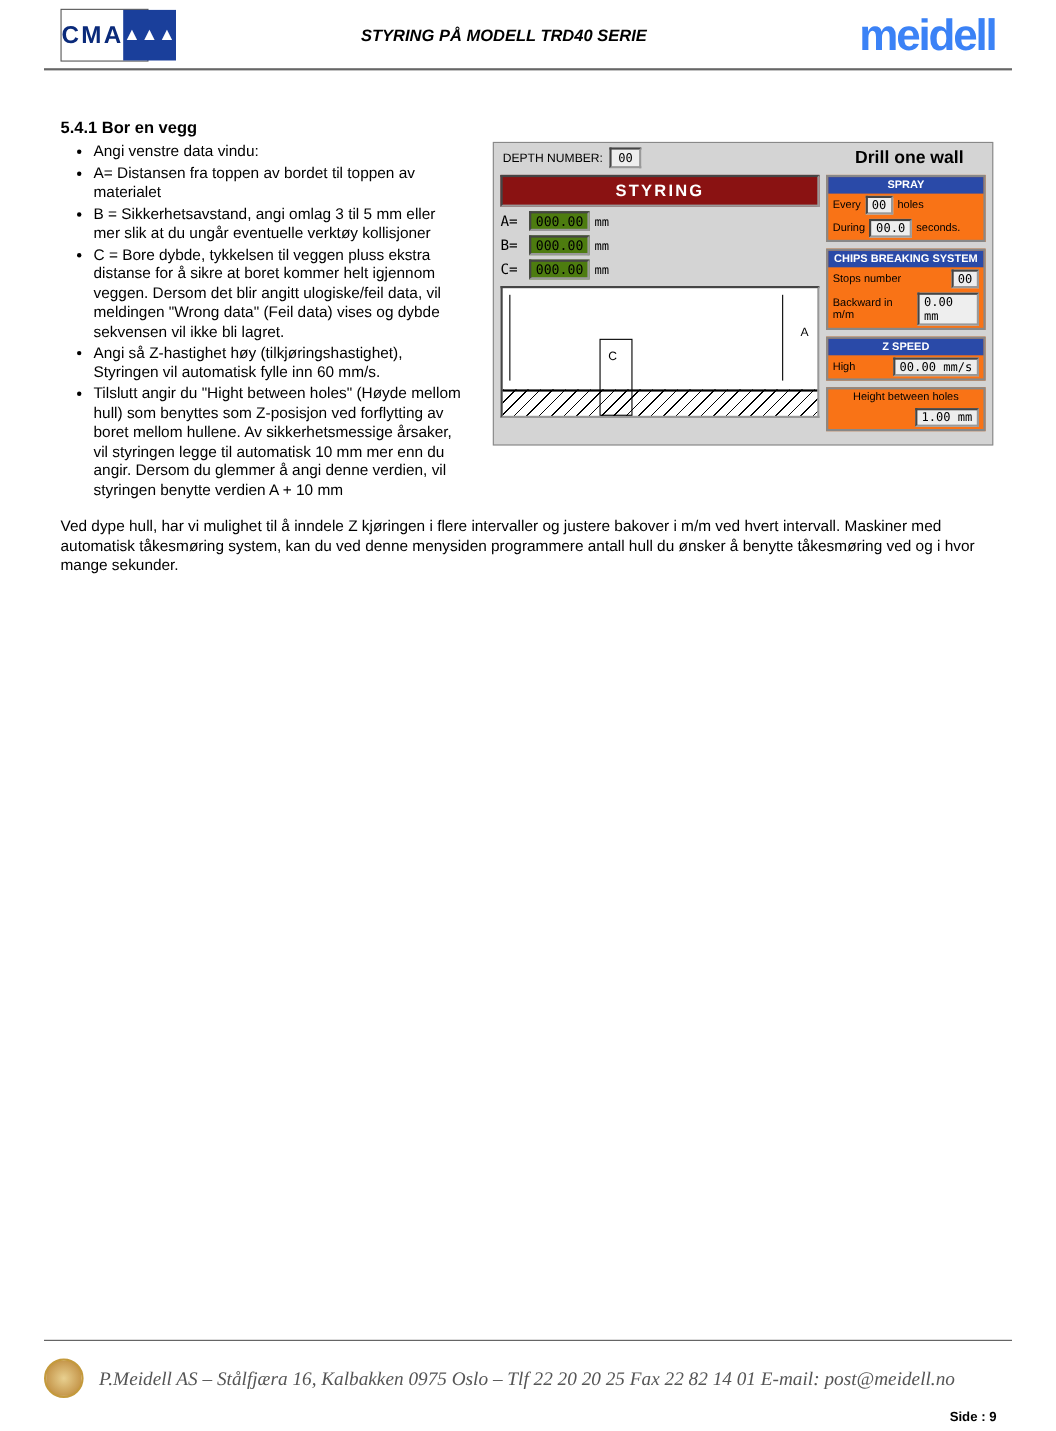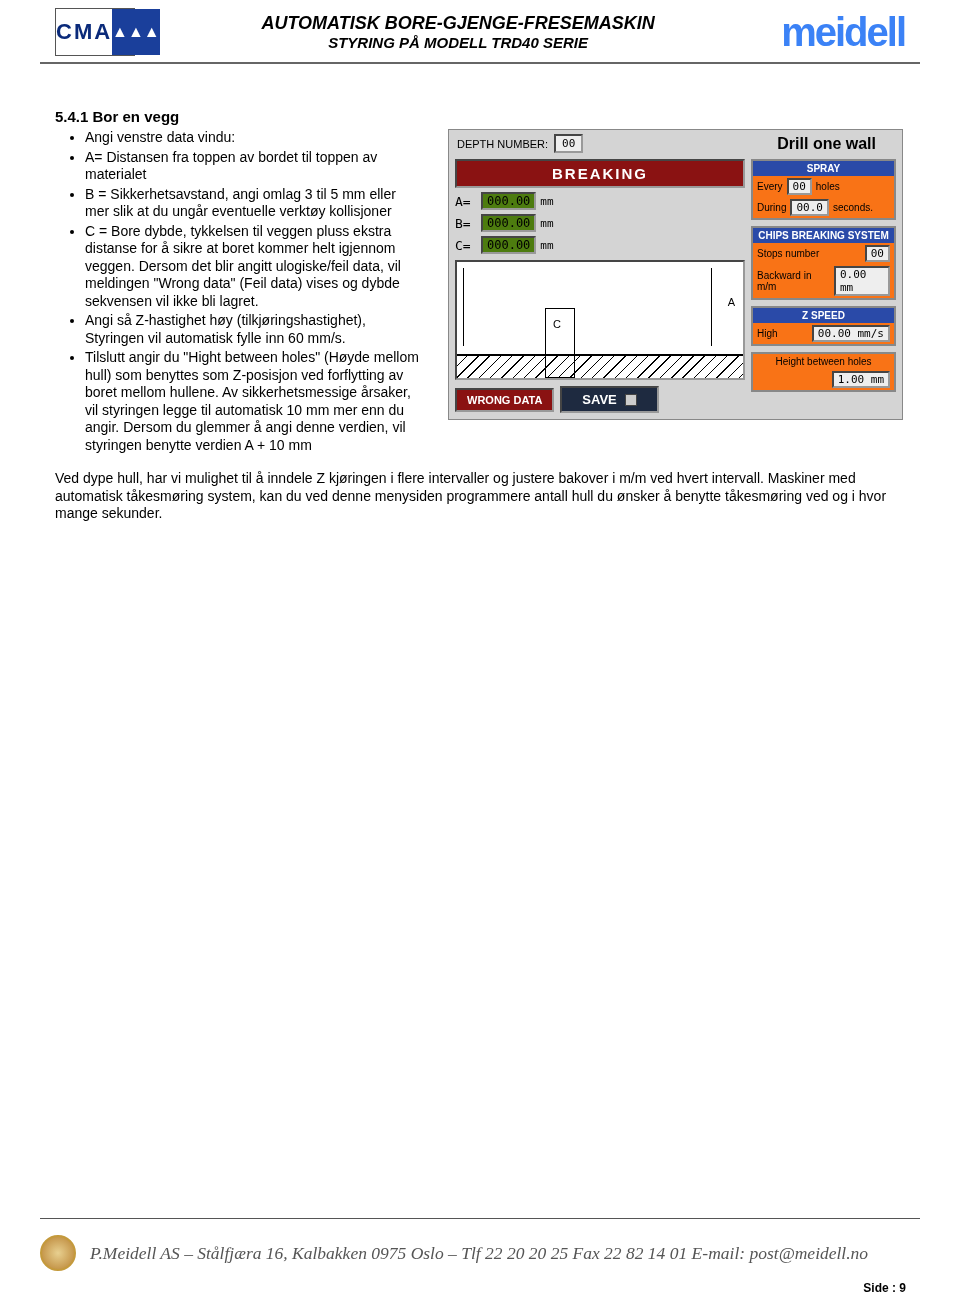--- a/index.html
+++ b/index.html
@@ -266,21 +266,20 @@
 </style>
 </head>
 <body>
 
 <div class="header">
   <div class="logo-cma">
     <div class="top">CMA</div>
     <div class="bottom">▲▲▲</div>
   </div>
   <div class="header-titles">
-    <div class="header-title1">AUTOMATISK BORE-GJENGE-FRESEMASKIN</div>
     <div class="header-title2">STYRING PÅ MODELL TRD40 SERIE</div>
   </div>
   <div class="logo-meidell">meidell</div>
 </div>
 <div class="hr-top"></div>
 
 <div class="content">
   <div class="section-title">5.4.1 Bor en vegg</div>
 
   <div class="two-col">
@@ -298,21 +297,21 @@
 
     <div class="right-col">
       <div class="ui-shot">
         <div class="ui-top">
           <span class="ui-depth-label">DEPTH NUMBER:</span>
           <span class="ui-depth-val">00</span>
           <span class="ui-drill-title">Drill one wall</span>
         </div>
         <div class="ui-main">
           <div class="ui-left">
-            <div class="drilling-bar">BREAKING</div>
+            <div class="drilling-bar">STYRING</div>
 
             <div class="abc-row">
               <span class="k">A=</span>
               <span class="box">000.00</span>
               <span class="mm">mm</span>
             </div>
             <div class="abc-row">
               <span class="k">B=</span>
               <span class="box">000.00</span>
               <span class="mm">mm</span>
@@ -325,27 +324,20 @@
 
             <div class="diagram">
               <div class="arrow-b"></div>
               <div class="arrow-a"></div>
               <div class="hole"></div>
               <div class="ground"></div>
               <div class="lbl-c">C</div>
               <div class="lbl-a">A</div>
             </div>
 
-            <div class="wrong-row">
-              <div class="wrong-box">WRONG DATA</div>
-              <div class="save-box">
-                <span>SAVE</span>
-                <span class="save-ico"></span>
-              </div>
-            </div>
           </div>
 
           <div class="ui-right">
             <div class="rpanel">
               <div class="rpanel-hd">SPRAY</div>
               <div class="rline">
                 <span class="t">Every</span>
                 <span class="v">00</span>
                 <span class="t">holes</span>
               </div>

